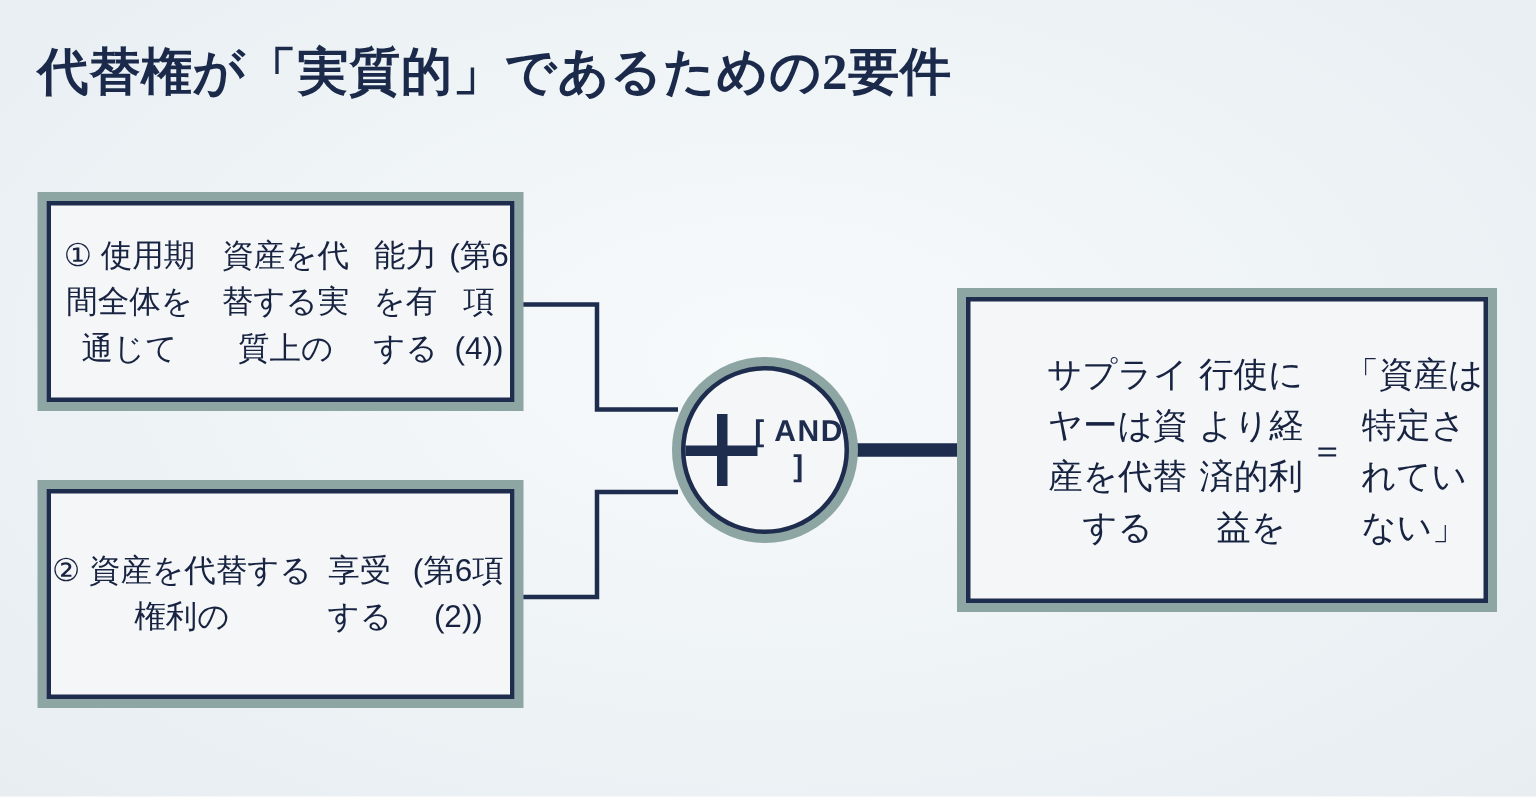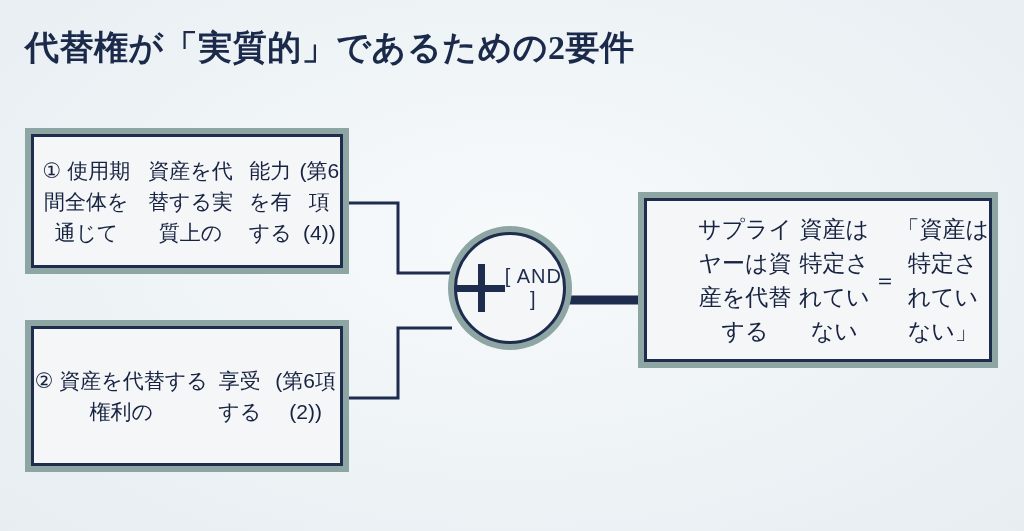--- a/index.html
+++ b/index.html
@@ -43,31 +43,32 @@
   .condition-box{
     left:31px;
     width:312px;
     font-size:21px;
     line-height:31px;
   }
   #condition-box-1{ top:134px; height:134px; }
   #condition-box-2{ top:326px; height:140px;justify-content:space-between; }
   .result-box{
     left:644px; top:198px;
-    width:348px; height:164px;
+    width:348px; height:204px;
     font-size:23px;
     line-height:34px;
     padding-left:48px;
   }
   .and-circle{
-    left:454px; top:232px;
+    left:454px; top:244px;
     width:112px; height:112px;
     border-radius:50%;
     justify-content:center;
     gap:6px;
+    font-weight:bold;
   }
   .plus-icon{
     position:relative;
     width:48px; height:48px;
   }
   .plus-icon::before,
   .plus-icon::after{
     content:"";
     position:absolute;
     background:var(--border-inner);
@@ -114,16 +115,16 @@
   <div>(第6項(2))</div>
 </div>
 
 <div class="node and-circle">
   <span class="plus-icon"></span>
   <span class="and-label">[ AND ]</span>
 </div>
 
 <div class="node result-box">
   <div>サプライヤーは資産を代替する</div>
-  <div>資産は特定されていない</div>
+  <div>行使により経済的利益を</div>
   <div>＝</div>
   <div>「資産は特定されていない」</div>
 </div>
 
 </body></html>

